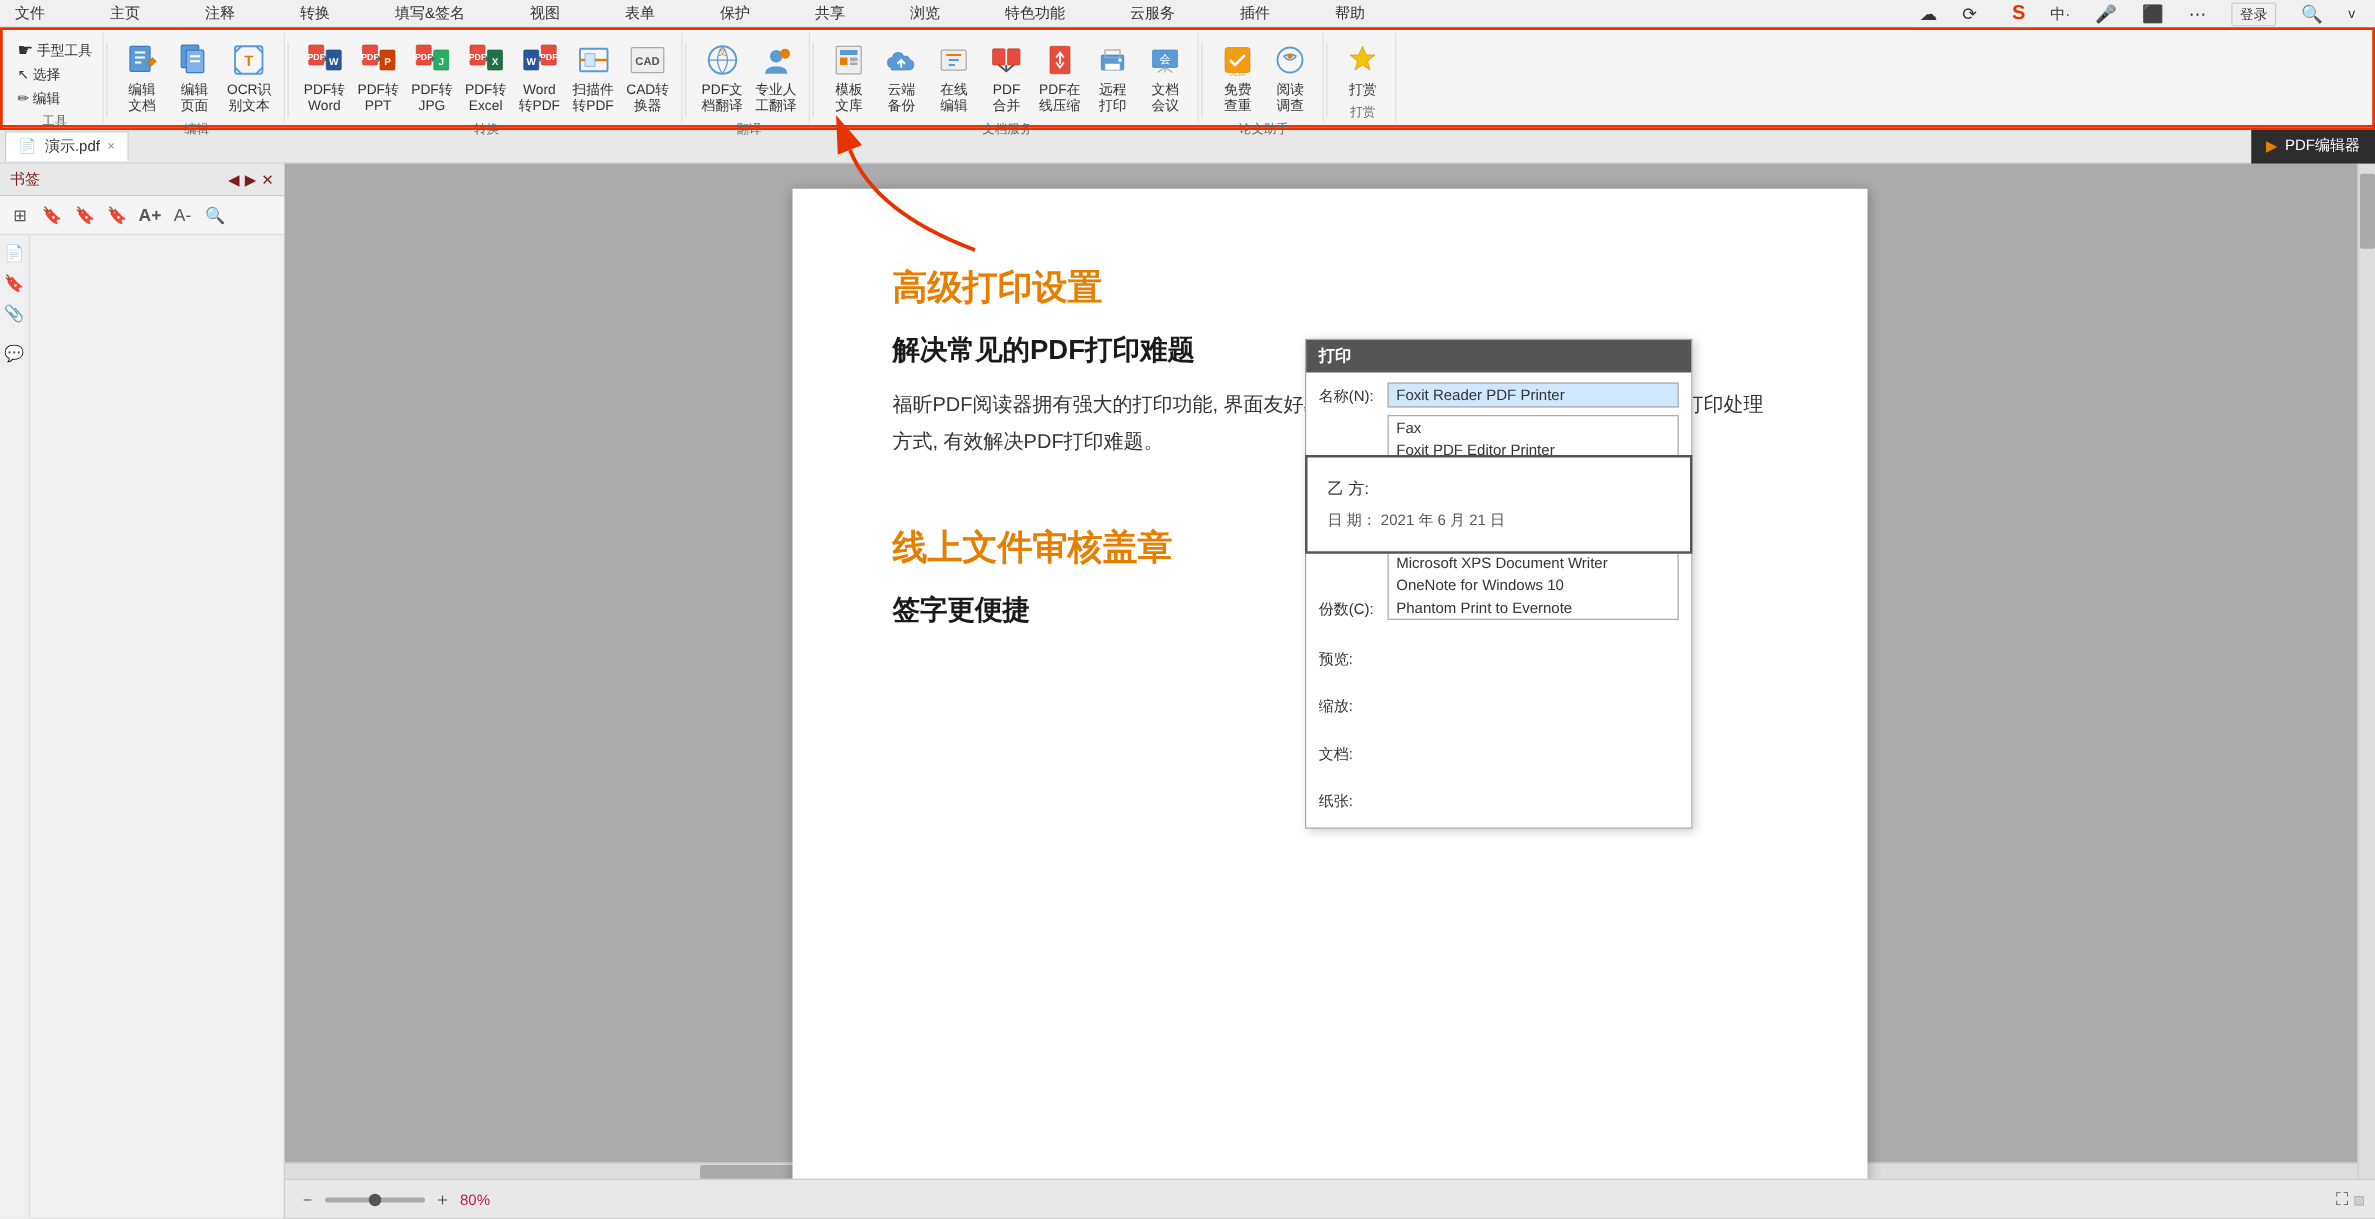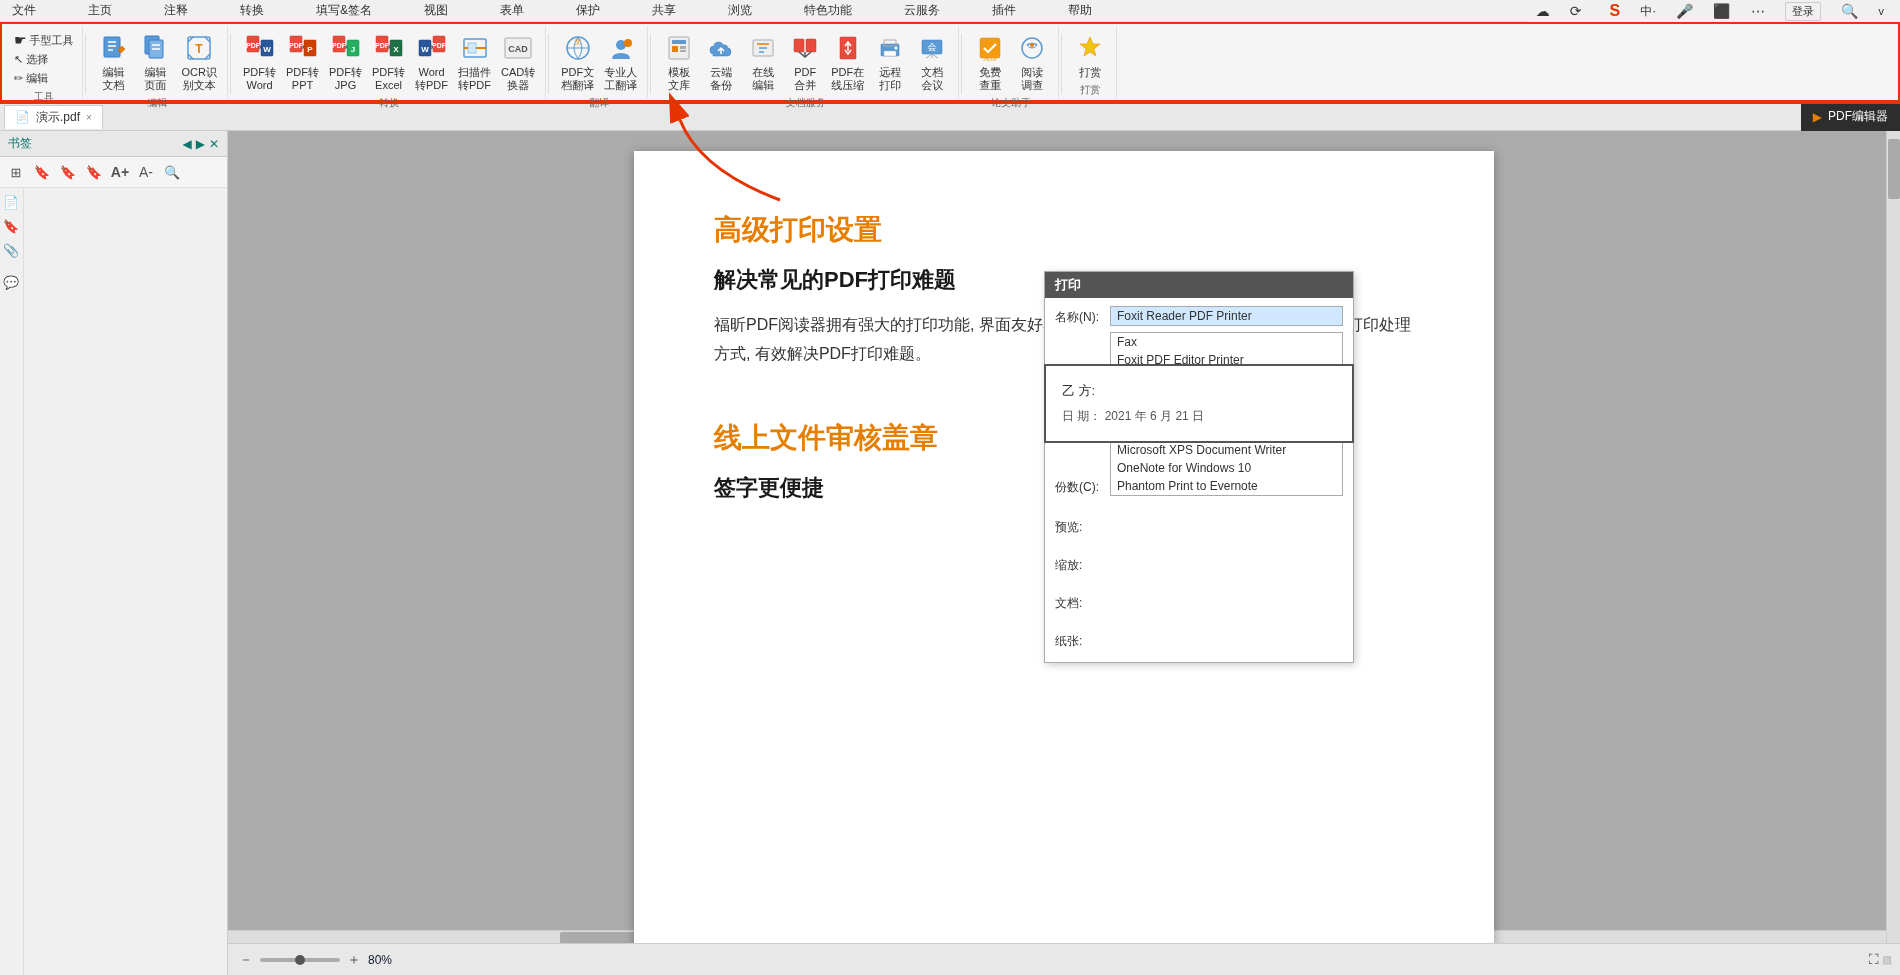--- a/index.html
+++ b/index.html
@@ -163,21 +163,21 @@
       border-right: 1px solid #ccc;
       display: flex;
       flex-direction: column;
     }
     .sidebar-header {
       display: flex;
       align-items: center;
       justify-content: space-between;
       padding: 4px 8px;
       font-size: 12px;
-      color: #0f766e;
+      color: #7f1d1d;
       border-bottom: 1px solid #ccc;
       background: #e8e8e8;
     }
     .sidebar-toolbar {
       display: flex;
       align-items: center;
       padding: 4px 4px;
       gap: 2px;
       border-bottom: 1px solid #ddd;
       background: #f5f5f5;
@@ -963,17 +963,17 @@
 
 </div>
 
 <div class="bottom-bar">
   <div class="zoom-control">
     <span class="zoom-btn">－</span>
     <div class="zoom-slider">
       <div class="zoom-slider-thumb"></div>
     </div>
     <span class="zoom-btn">＋</span>
-    <span style="font-size:12px;color:#0f172a;">80%</span>
+    <span style="font-size:12px;color:#be185d;">80%</span>
   </div>
   <span class="expand-btn" style="margin-left:auto;">⛶</span>
   <span style="font-size:10px;color:#aaa;">▨</span>
 </div>
 
 </body></html>

